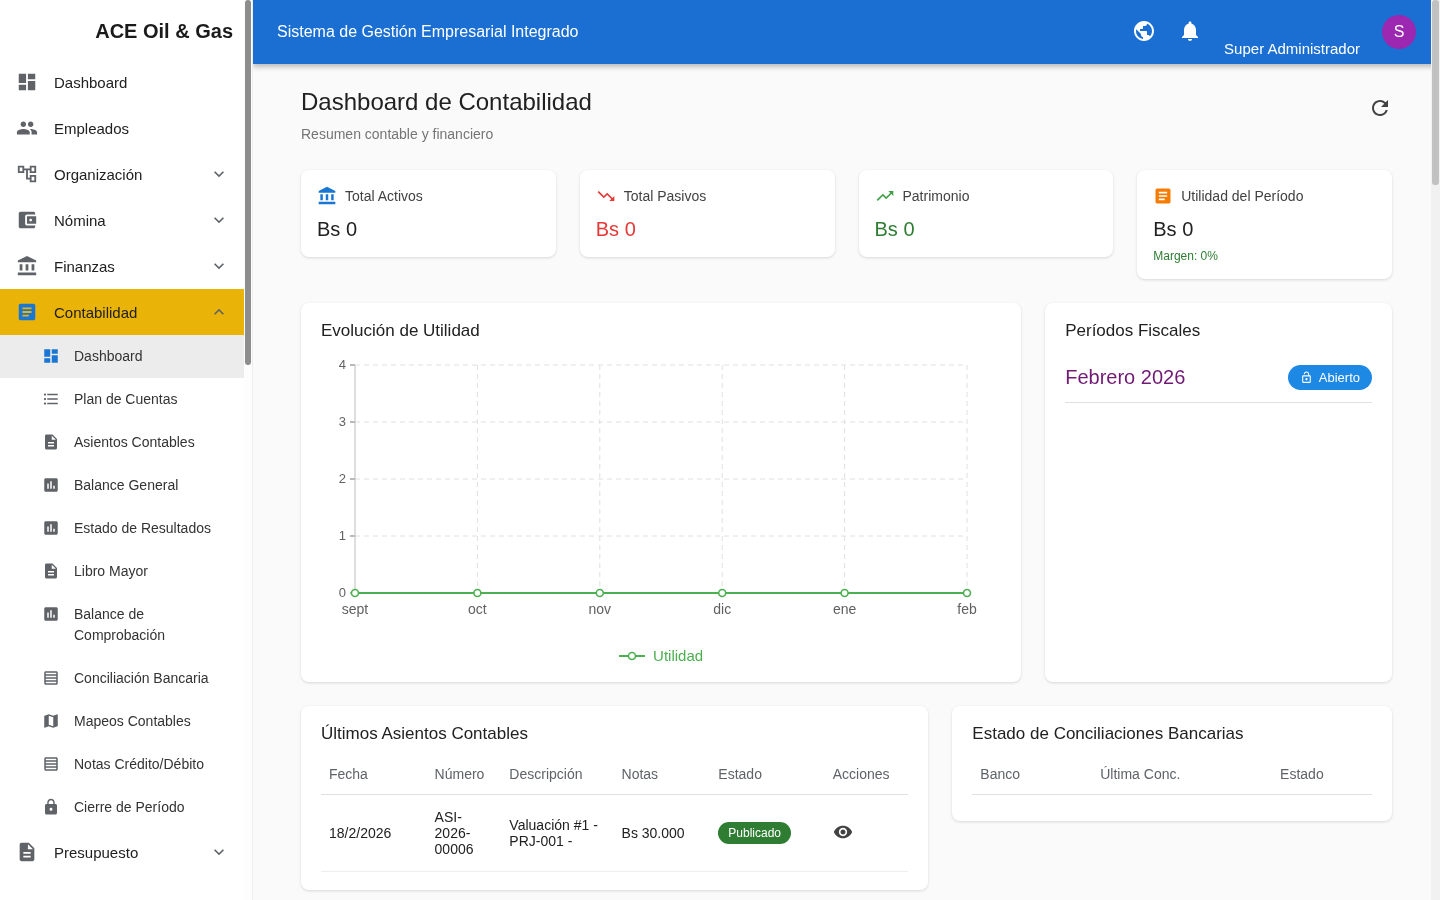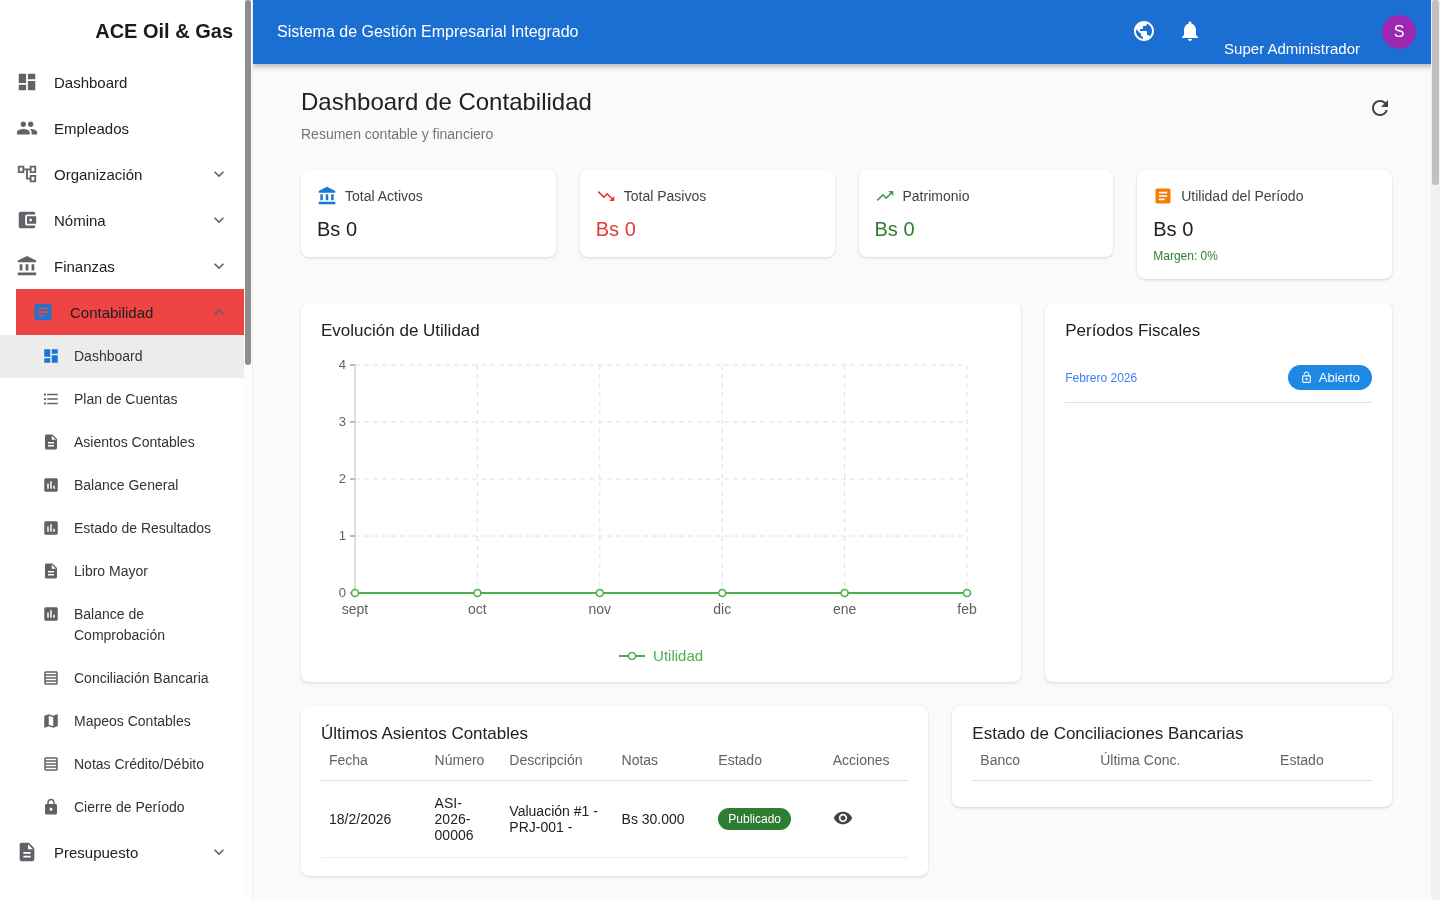--- a/index.html
+++ b/index.html
@@ -6,21 +6,21 @@
   html,body { width:1440px; height:900px; overflow:hidden; }
   body { font-family:"Liberation Sans", sans-serif; background:#fafafa; color:#212121; position:relative; }
   .app { display:flex; width:100%; height:100%; }
 
   
   .sidebar { width:253px; background:#fff; position:relative; flex:0 0 253px; border-right:1px solid #eee; }
   .sidebar-inner { width:245px; height:100%; overflow:hidden; }
   .company { padding:20px 12px 16px; text-align:right; font-weight:bold; font-size:20px; color:#1a1a1a; }
   .nav-item { display:flex; align-items:center; gap:16px; padding:12px 16px; font-size:15px; cursor:pointer; color:#212121; }
   .nav-item .nicon { color:#5f6368; display:flex; }
-  .nav-item.active { background:#ef4444;margin-left:16px; }
+  .nav-item.active { background:#eab308; }
   .nav-item.active .nicon { color:#1976d2; }
   .chev { margin-left:auto; color:#5f6368; display:flex; }
   .sub-item { display:flex; align-items:flex-start; gap:14px; padding:11px 14px 11px 42px; font-size:14px; cursor:pointer; color:#333; line-height:21px; }
   .sub-item .nicon { color:#5f6368; display:flex; margin-top:1px; }
   .sub-item.selected { background:#ececec; }
   .sub-item.selected .nicon { color:#1976d2; }
   .i22 { width:22px; height:22px; }
   .i18 { width:18px; height:18px; }
   .i20 { width:20px; height:20px; }
   .i24 { width:24px; height:24px; }
@@ -52,25 +52,25 @@
   .stat-extra { font-size:12px; color:#2e7d32; margin-top:8px; }
 
   .mid { display:grid; grid-template-columns:706fr 340fr; gap:24px; margin-top:24px; align-items:stretch; }
   .card { background:#fff; border-radius:8px; padding:18px 20px; box-shadow:0 1px 3px rgba(0,0,0,.14); }
   .card-title { font-size:17px; font-weight:400; color:#212121; }
 
   .chart-wrap { margin-top:14px; }
   .chart-legend { display:flex; justify-content:center; align-items:center; gap:8px; margin-top:20px; font-size:15px; }
 
   .fiscal-row { margin-top:24px; display:flex; align-items:center; justify-content:space-between; padding-bottom:12px; border-bottom:1px solid #e0e0e0; }
-  .fiscal-period { font-size:12px; color:#3b82f6; }
+  .fiscal-period { font-size:20px; color:#701a75; }
   .badge-open { background:#1e88e5; color:#fff; font-size:13px; border-radius:14px; padding:5px 12px; display:flex; align-items:center; gap:6px; border:none; cursor:pointer; }
 
   .bottom { display:grid; grid-template-columns:615fr 431fr; gap:24px; margin-top:24px; align-items:start; }
-  table { border-collapse:collapse; width:100%; table-layout:fixed; }
+  table { border-collapse:collapse; width:100%; margin-top:14px; table-layout:fixed; }
   th { font-size:14px; color:#5f6368; font-weight:400; text-align:left; padding:8px 8px 12px; border-bottom:1px solid #e0e0e0; }
   td { font-size:14px; color:#212121; padding:14px 8px; vertical-align:middle; border-bottom:1px solid #eee; }
   .badge-published { background:#2e7d32; color:#fff; font-size:12px; border-radius:12px; padding:4px 10px; white-space:nowrap; display:inline-block; }
   .eye-btn { background:none; border:none; color:#424242; cursor:pointer; display:flex; }
   .recon-table th:last-child { text-align:left; }
 
   .window-scrollbar { position:absolute; right:0; top:0; width:9px; height:900px; background:#f1f1f1; z-index:10; }
   .window-scroll-thumb { position:absolute; top:0; left:1px; width:7px; height:185px; background:#c1c1c1; border-radius:3px; }
 </style>
 </head>

